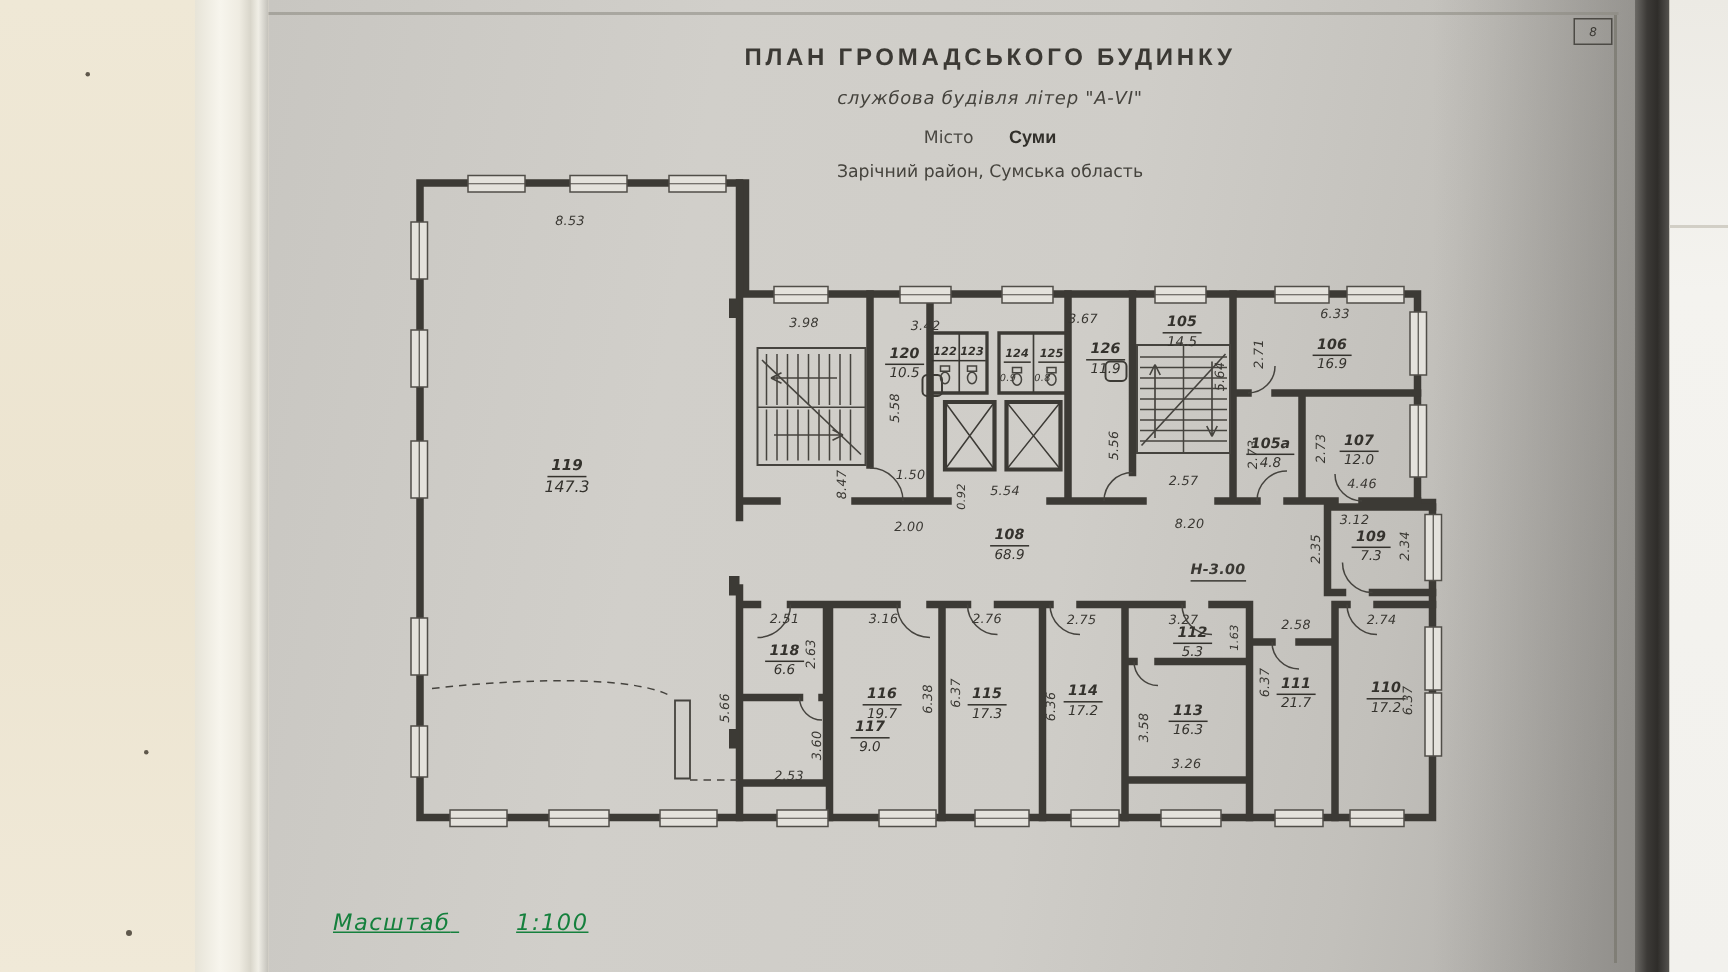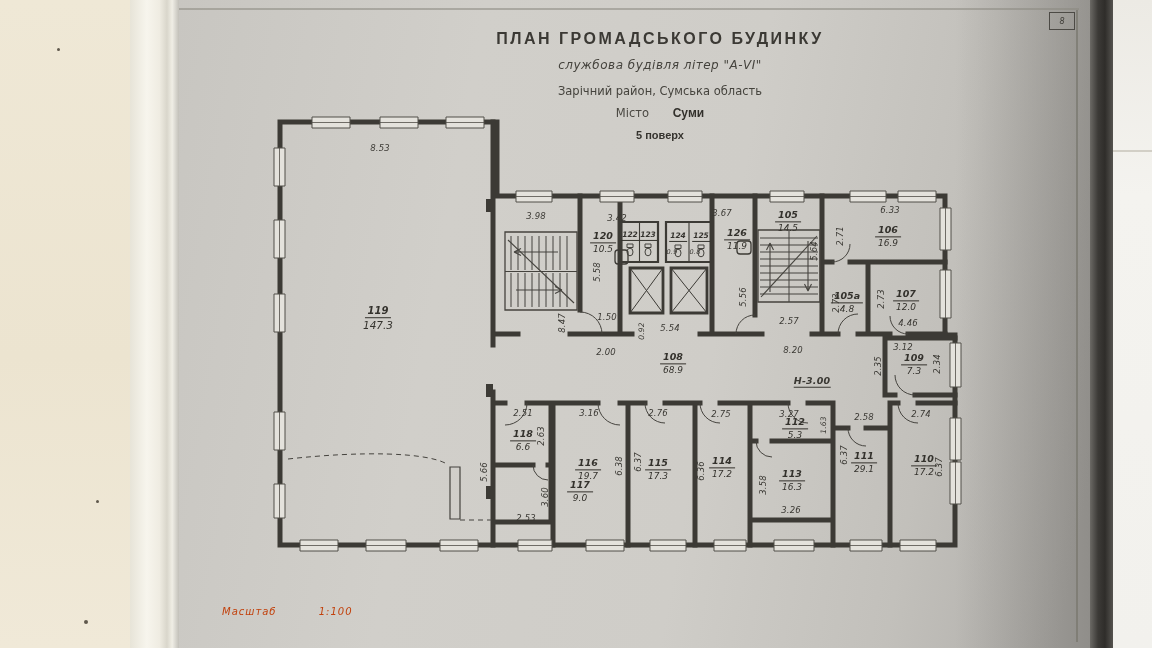--- a/index.html
+++ b/index.html
@@ -48,22 +48,22 @@
     color:#3a3833;white-space:nowrap;letter-spacing:.2px;}
   .dim-label.underlined{border-bottom:1px solid #3a3833;padding-bottom:.5px;font-weight:700;}
   .room-label{position:absolute;transform:translate(-50%,-50%);display:flex;flex-direction:column;
     align-items:center;color:#34322d;line-height:1.15;}
   .room-num{font-style:italic;font-weight:700;font-size:9.5px;border-bottom:1px solid #34322d;padding:0 3px .5px;}
   .room-area{font-style:italic;font-size:9px;padding-top:.5px;}
   .room-label.lg .room-num{font-size:10px;}
   .room-label.lg .room-area{font-size:10.5px;}
   .room-label.sm .room-num{font-size:7.5px;padding:0 1px .5px;}
   
-  .scale-note{position:absolute;left:222px;top:606px;font-style:italic;font-size:10px;color:#c2410c;
-    letter-spacing:1px;}
+  .scale-note{position:absolute;left:222px;top:606px;font-style:italic;font-size:15px;color:#15803d;
+    letter-spacing:1px;text-decoration:underline;}
   .scale-note .val{margin-left:38px;}
 </style>
 </head>
 <body>
 
 <div class="scene">
   <div class="desk"></div>
   <div class="speck" style="left:57px;top:48px;width:3px;height:3px;"></div>
   <div class="speck" style="left:96px;top:500px;width:3px;height:3px;"></div>
   <div class="speck" style="left:84px;top:620px;width:4px;height:4px;"></div>
@@ -78,26 +78,25 @@
   <div class="right-area"></div>
   <div class="right-crease"></div>
 
   <div class="page-box">
     <span>8</span>
   </div>
 
   <div class="title-block">
     <div class="tb-line tb-title">ПЛАН ГРОМАДСЬКОГО БУДИНКУ</div>
     <div class="tb-line tb-sub">службова будівля літер "А-VI"</div>
-    <div class="tb-line tb-district">Зарічний район, Сумська область</div>
     <div class="tb-line tb-city">
       <span>Місто</span>
       <b>Суми</b>
     </div>
-    <div class="tb-line tb-floor">5 поверх</div>
+    <div class="tb-line tb-district">Зарічний район, Сумська область</div>
   </div>
 
   <svg class="plan" viewBox="0 0 1152 648">
 
     <g stroke="#3c3a35" stroke-width="5" fill="none" stroke-linecap="square">
       <path d="M280,122 H497 V196 H945 M945,196 V335 H955 V545 M280,545 H955 M280,122 V545"></path>
       <path d="M493,122 V345 M493,392 V545
                M497,334 H518 M570,334 H632 M700,334 H762 M812,334 H838 M858,334 H890 M908,334 H945
                M497,403 H505 M527,403 H598 M620,403 H645 M665,403 H700 M720,403 H788 M808,403 H833 M890,403 H898 M918,403 H955
                M833,428 H848 M866,428 H890 M890,403 V428
@@ -247,21 +246,21 @@
       <div class="room-label" style="left: 795px; top: 429px;">
         <span class="room-num">112</span>
         <span class="room-area">5.3</span>
       </div>
       <div class="room-label" style="left: 792px; top: 481px;">
         <span class="room-num">113</span>
         <span class="room-area">16.3</span>
       </div>
       <div class="room-label" style="left: 864px; top: 463px;">
         <span class="room-num">111</span>
-        <span class="room-area">29.1</span>
+        <span class="room-area">21.7</span>
       </div>
       <div class="room-label" style="left: 924px; top: 466px;">
         <span class="room-num">110</span>
         <span class="room-area">17.2</span>
       </div>
       <span class="dim-label" style="left: 380px; top: 148px; transform: translate(-50%, -50%);">8.53</span>
       <span class="dim-label" style="left: 536px; top: 216px; transform: translate(-50%, -50%);">3.98</span>
       <span class="dim-label" style="left: 562px; top: 323px; transform: translate(-50%, -50%) rotate(-90deg);">8.47</span>
       <span class="dim-label" style="left: 617px; top: 218px; transform: translate(-50%, -50%);">3.42</span>
       <span class="dim-label" style="left: 597px; top: 272px; transform: translate(-50%, -50%) rotate(-90deg);">5.58</span>

